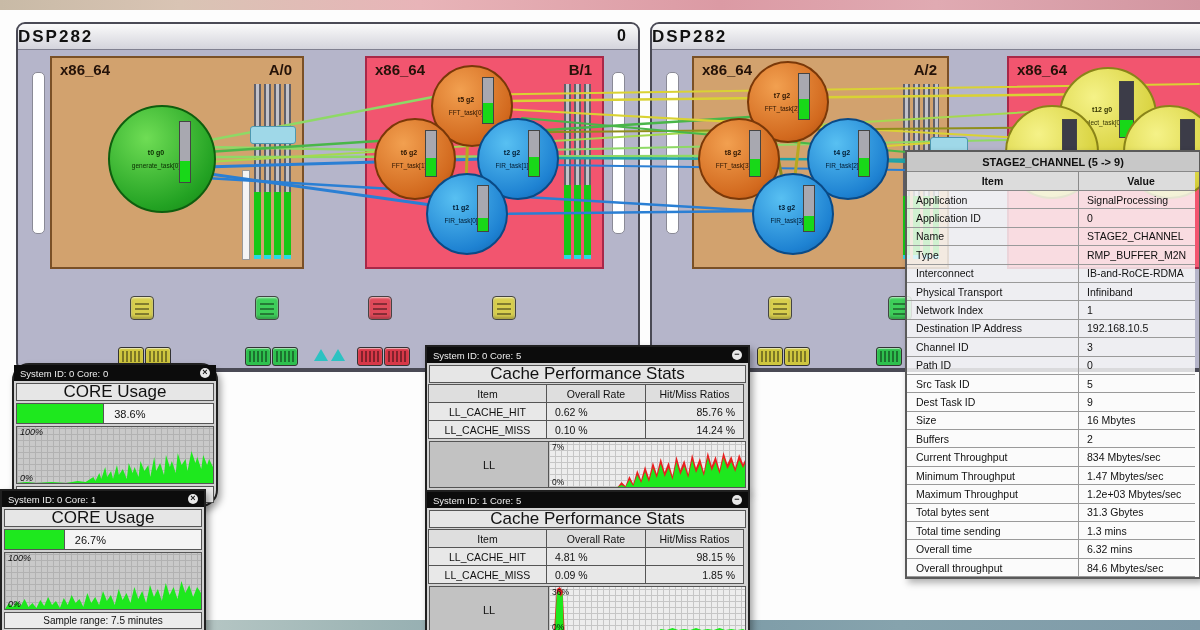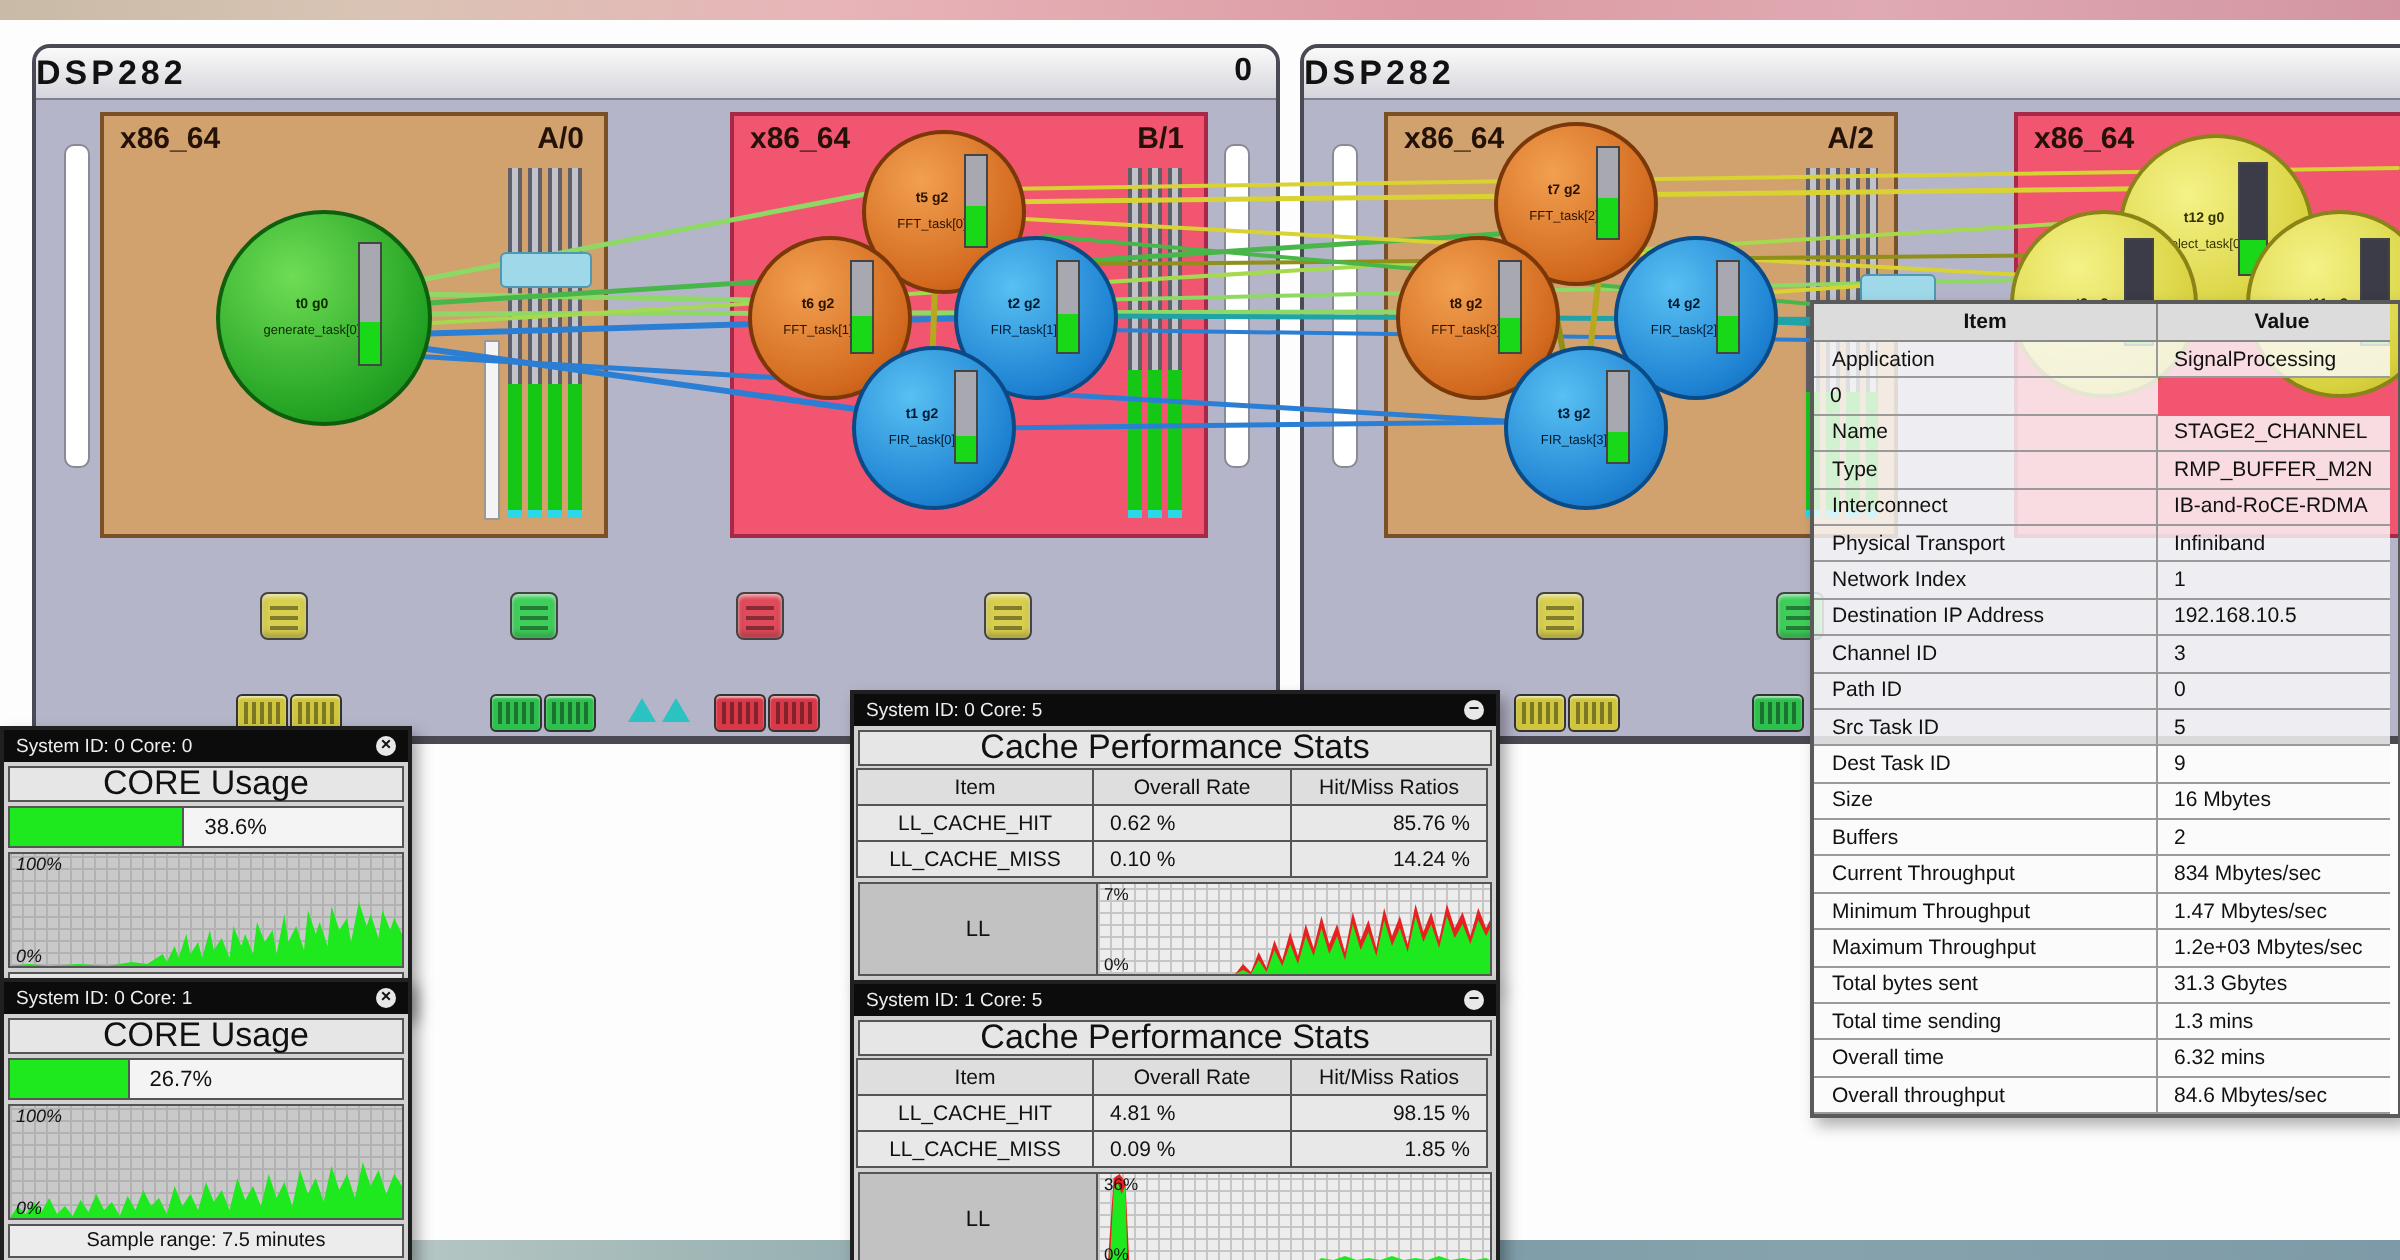--- a/index.html
+++ b/index.html
@@ -301,21 +301,21 @@
 <div class="chip yellow" style="left:757px;top:347px;">
     <span class="pat"></span>
   </div>
 <div class="chip yellow" style="left:784px;top:347px;">
     <span class="pat"></span>
   </div>
 <div class="chip green" style="left:876px;top:347px;">
     <span class="pat"></span>
   </div>
 
-<div class="fwin" style="left:0px;top:363px;width:202px;">
+<div class="fwin" style="left:12px;top:363px;width:202px;border-radius:17px;">
   <div class="tbar">
     <span>System ID: 0 Core: 0</span>
     <span class="wbtn">×</span>
   </div>
   <div class="sect head">CORE Usage</div>
   <div class="prow">
     <div class="pfill" style="width:44%;"></div>
     <div class="pval">38.6%</div>
   </div>
   <div class="graph" style="height:56px;">
@@ -403,29 +403,31 @@
       <svg viewBox="0 0 200 45" preserveAspectRatio="none">
         <polygon fill="#e82020" points="5,45 8,2 11,0 14,4 16,45"></polygon>
         <polygon fill="#1ee81e" points="6,45 8,8 10,4 12,10 14,6 15,45"></polygon>
         <polygon fill="#1ee81e" points="110,45 114,42 120,43 126,41 132,43 138,42 144,43 150,41 156,43 162,42 168,43 174,41 180,43 186,42 192,43 198,42 200,43 200,45"></polygon>
       </svg>
     </div>
   </div>
 </div>
 
 <div class="chan">
+  <div class="ttl">STAGE2_CHANNEL (5 -&gt; 9)</div>
   <div class="hrow">
     <div>Item</div>
     <div>Value</div>
   </div>
   <div class="trow">
       <div>Application</div>
       <div>SignalProcessing</div>
     </div>
   <div class="trow">
+      <div>Application ID</div>
       <div>0</div>
     </div>
   <div class="trow">
       <div>Name</div>
       <div>STAGE2_CHANNEL</div>
     </div>
   <div class="trow">
       <div>Type</div>
       <div>RMP_BUFFER_M2N</div>
     </div>

